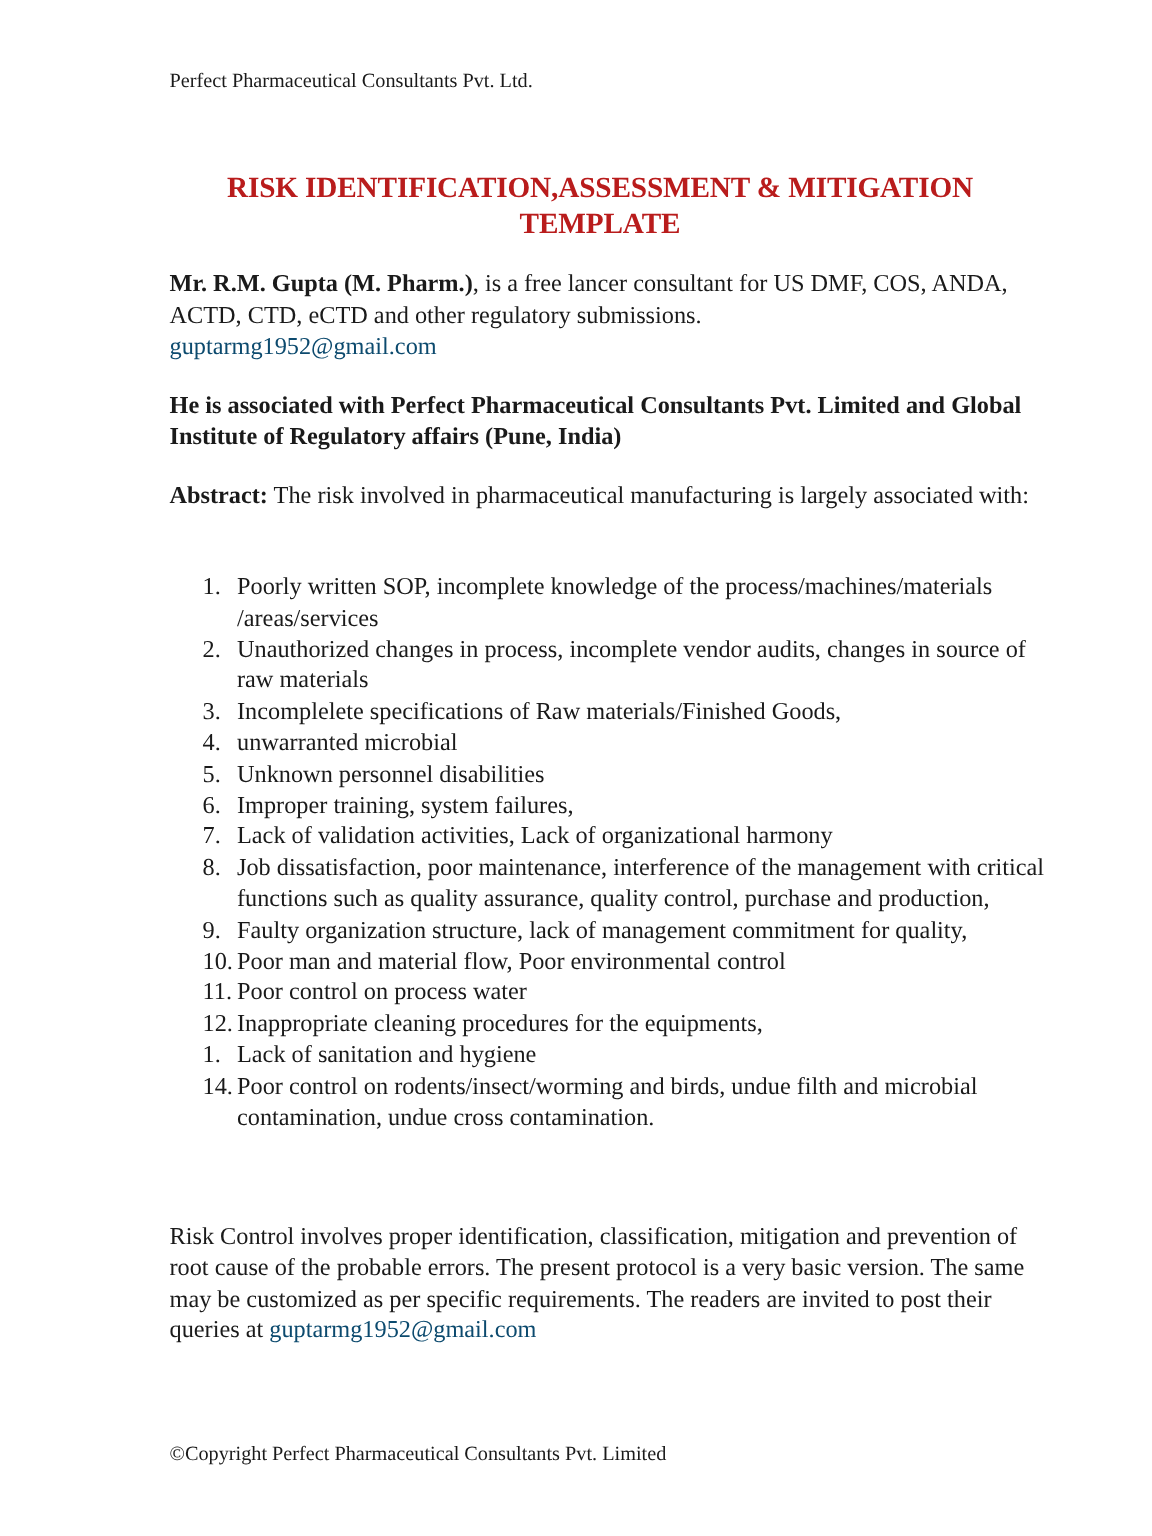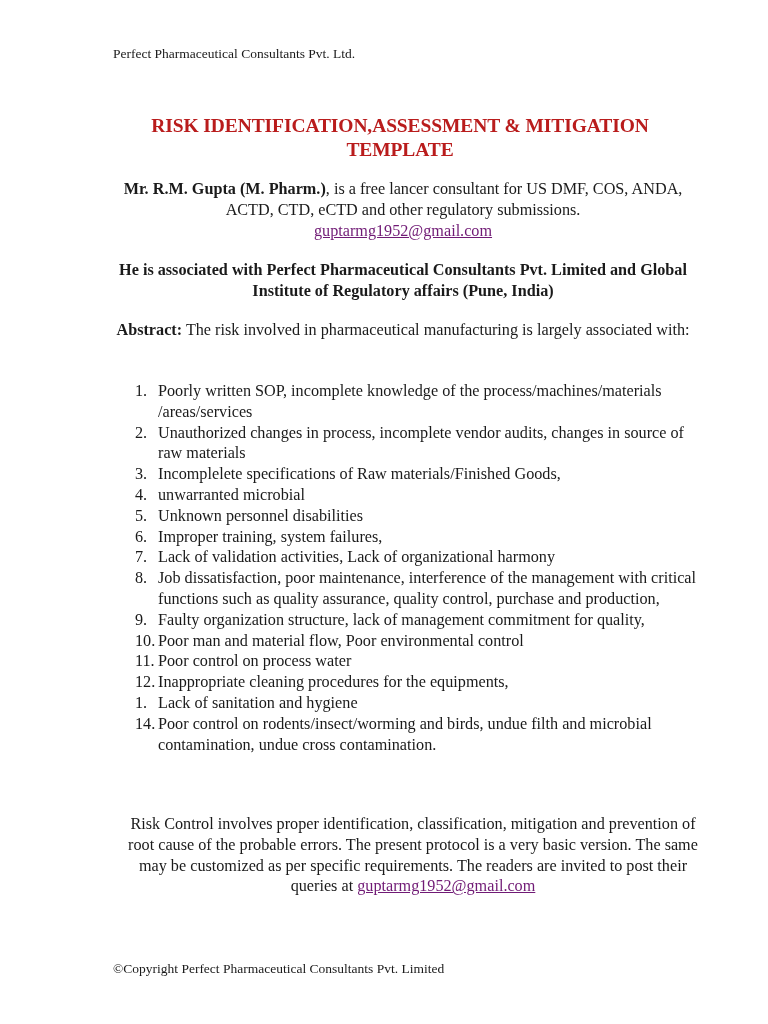--- a/index.html
+++ b/index.html
@@ -43,30 +43,28 @@
       color: #b91c1c;
       letter-spacing: -0.1px;
     }
     .body-block {
       position: absolute;
       left: 113px;
       width: 580px;
       font-size: 16.2px;
       line-height: 20.8px;
       color: #1a1a1a;
-      text-align: center;
     }
     .intro { top: 179px; }
     .assoc { top: 260px; font-weight: bold; }
     .abstract { top: 320px; }
-    .risk-control { top: 814px; margin-left: 10px; }
+    .risk-control { top: 814px; }
     .bold { font-weight: bold; }
     a.email {
-      color: #701a75;
-      text-decoration: underline;
+      color: #0c4a6e;
     }
     .risk-list {
       position: absolute;
       left: 113px;
       top: 381px;
       width: 590px;
       margin: 0;
       padding: 0;
       list-style: none;
       font-size: 16.2px;

